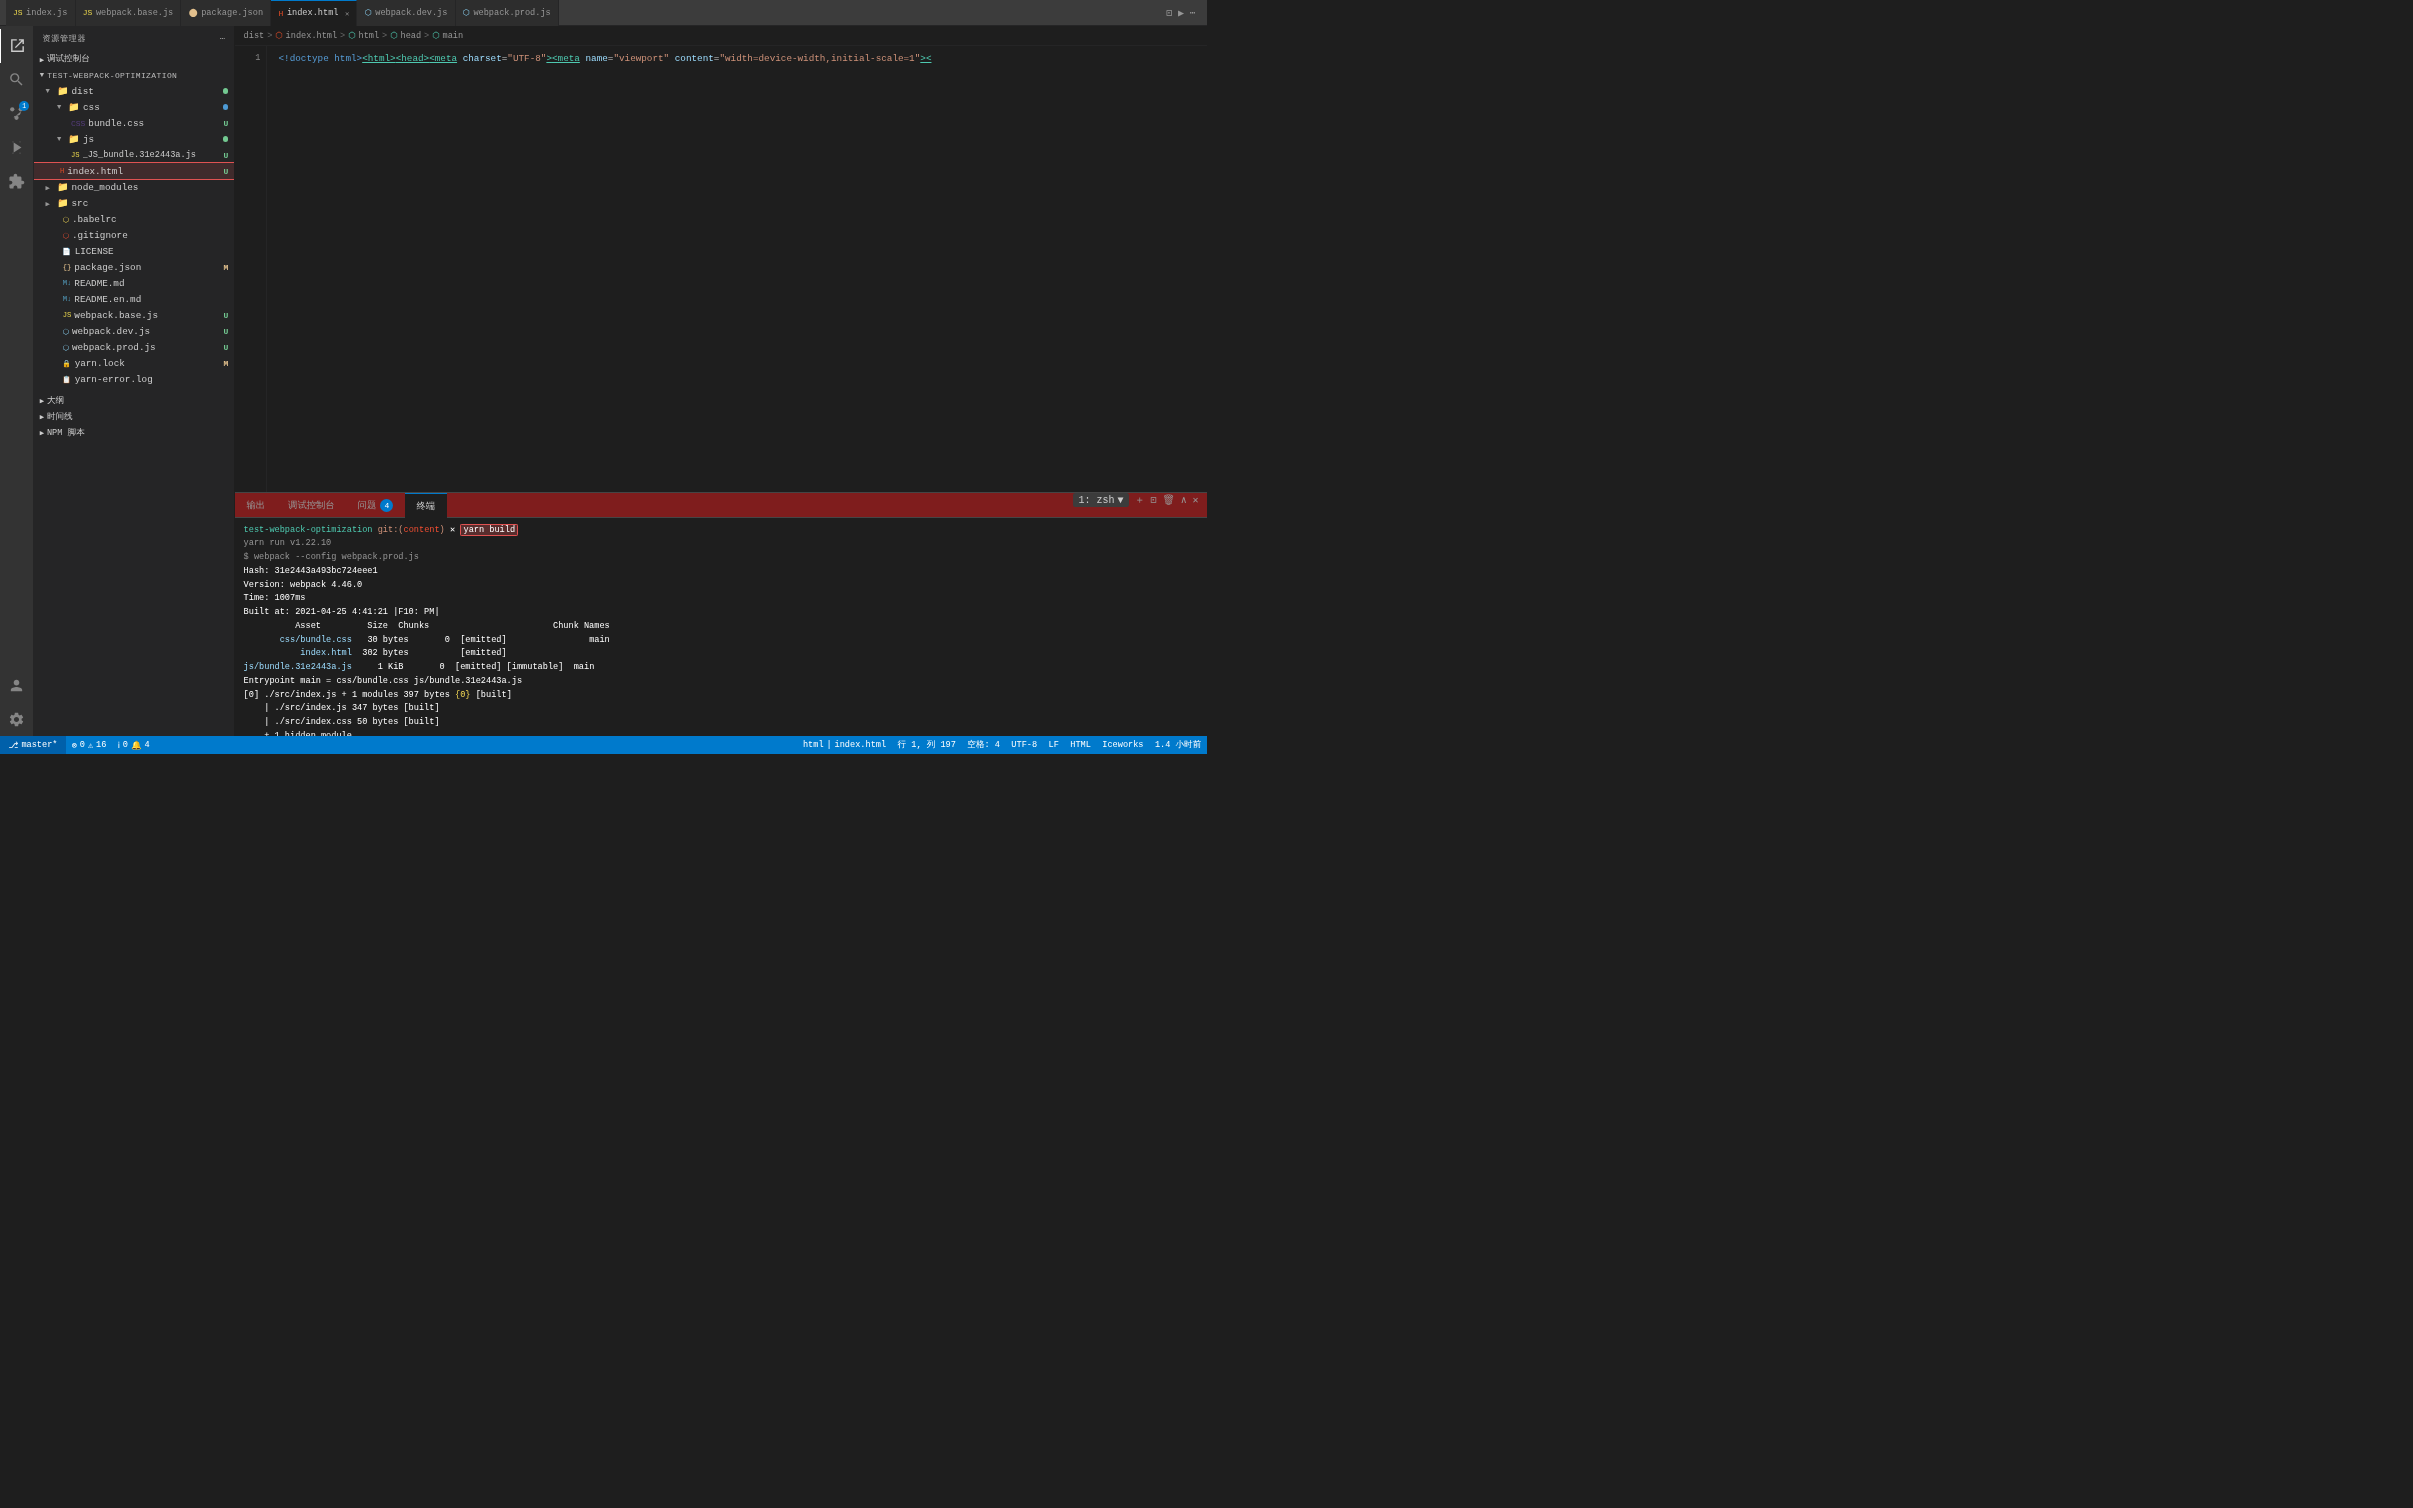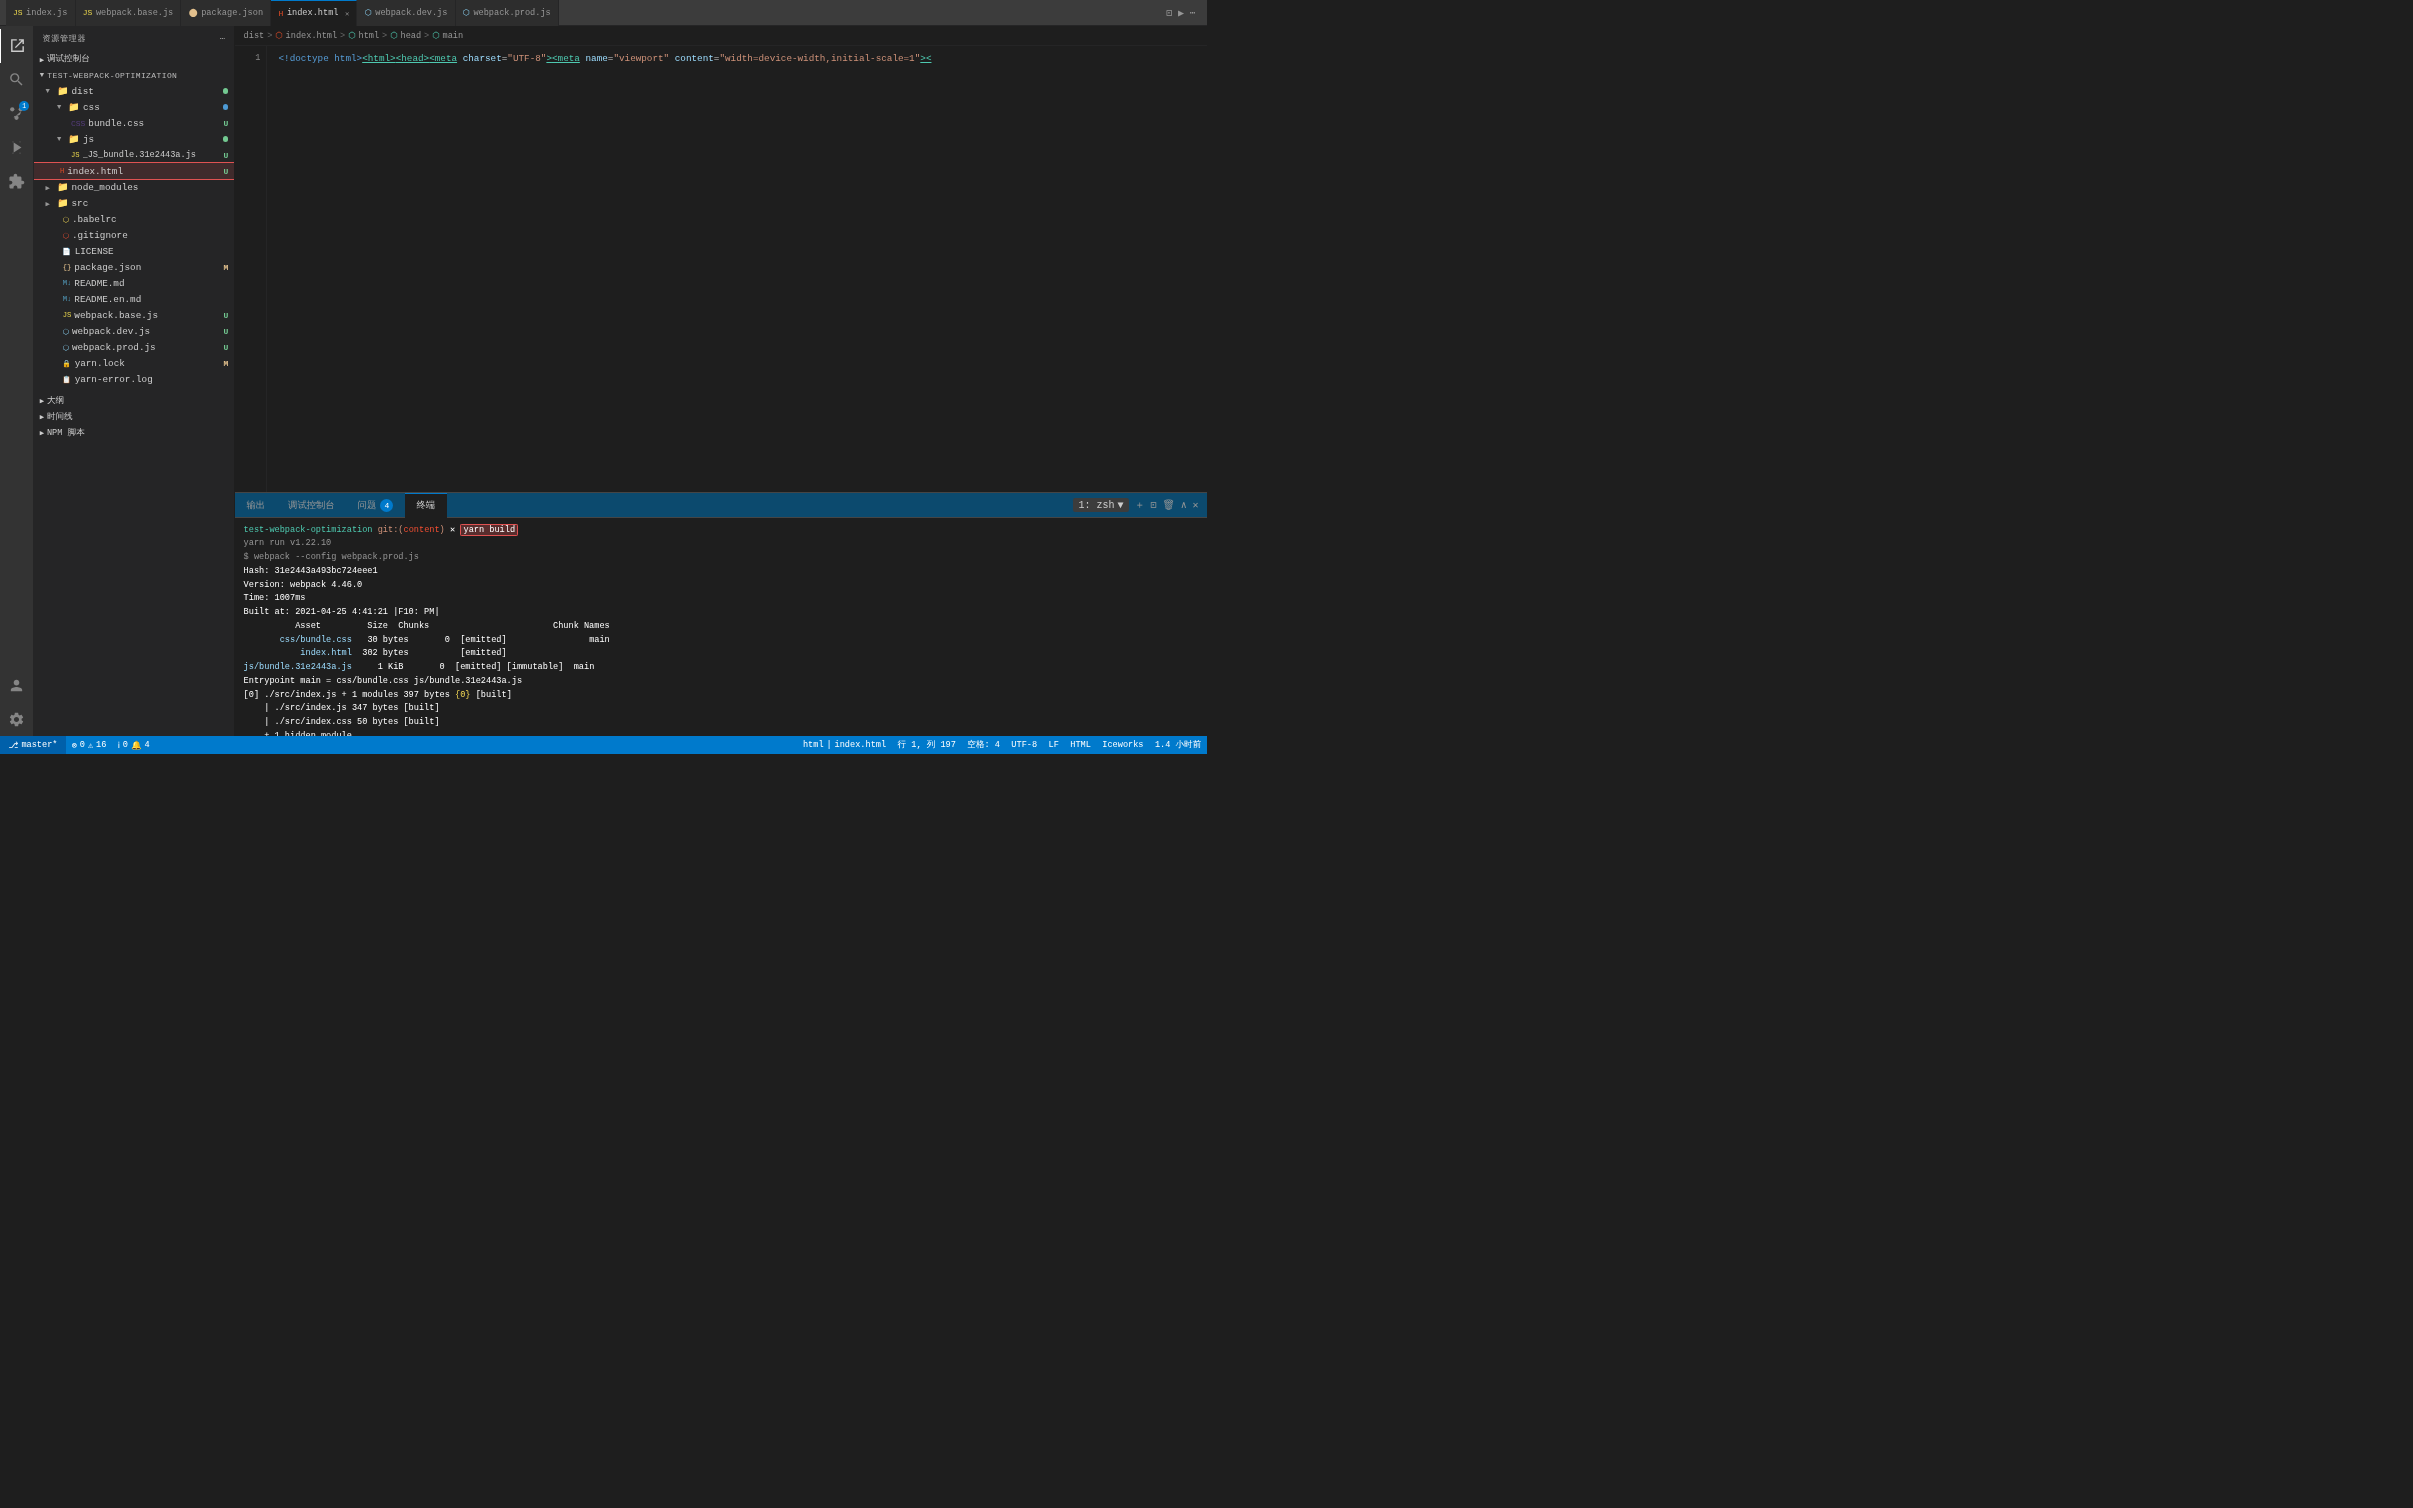--- a/index.html
+++ b/index.html
@@ -221,22 +221,22 @@
     .panel {
       height: 244px;
       background: #1e1e1e;
       border-top: 0.7px solid #454545;
       display: flex;
       flex-direction: column;
       flex-shrink: 0;
     }
     .panel-tabs {
       display: flex;
-      align-items: center;
-      background: #0c4a6e;
+      align-items: flex-start;
+      background: #7f1d1d;
       height: 25px;
       border-bottom: 0.7px solid #454545;
     }
     .panel-tab {
       padding: 0 11.5px;
       height: 25px;
       display: flex;
       align-items: center;
       cursor: pointer;
       color: #969696;

